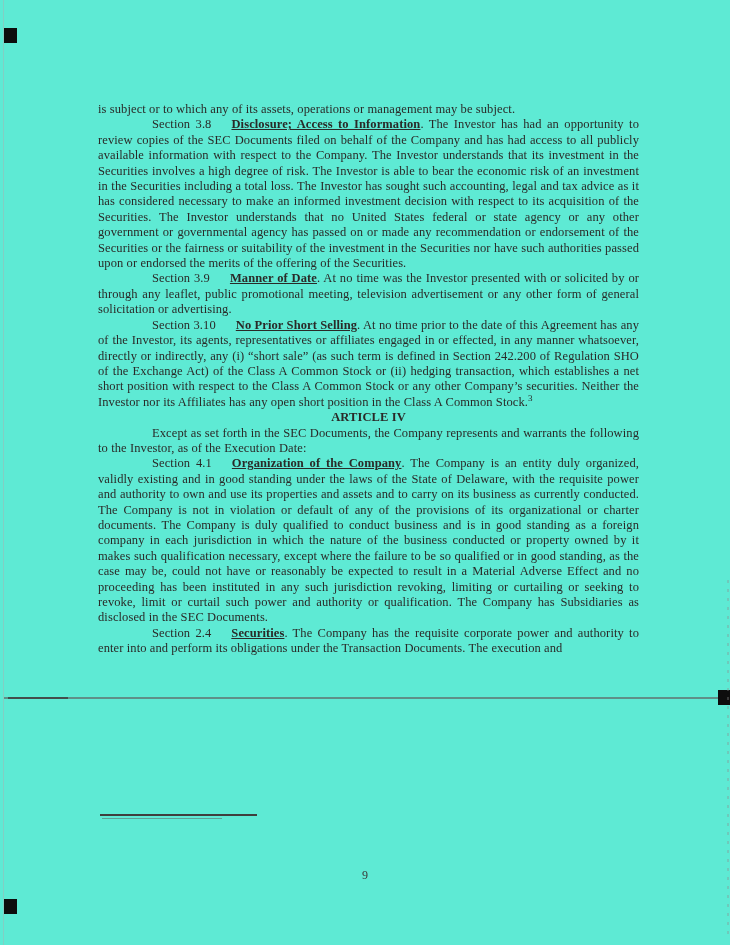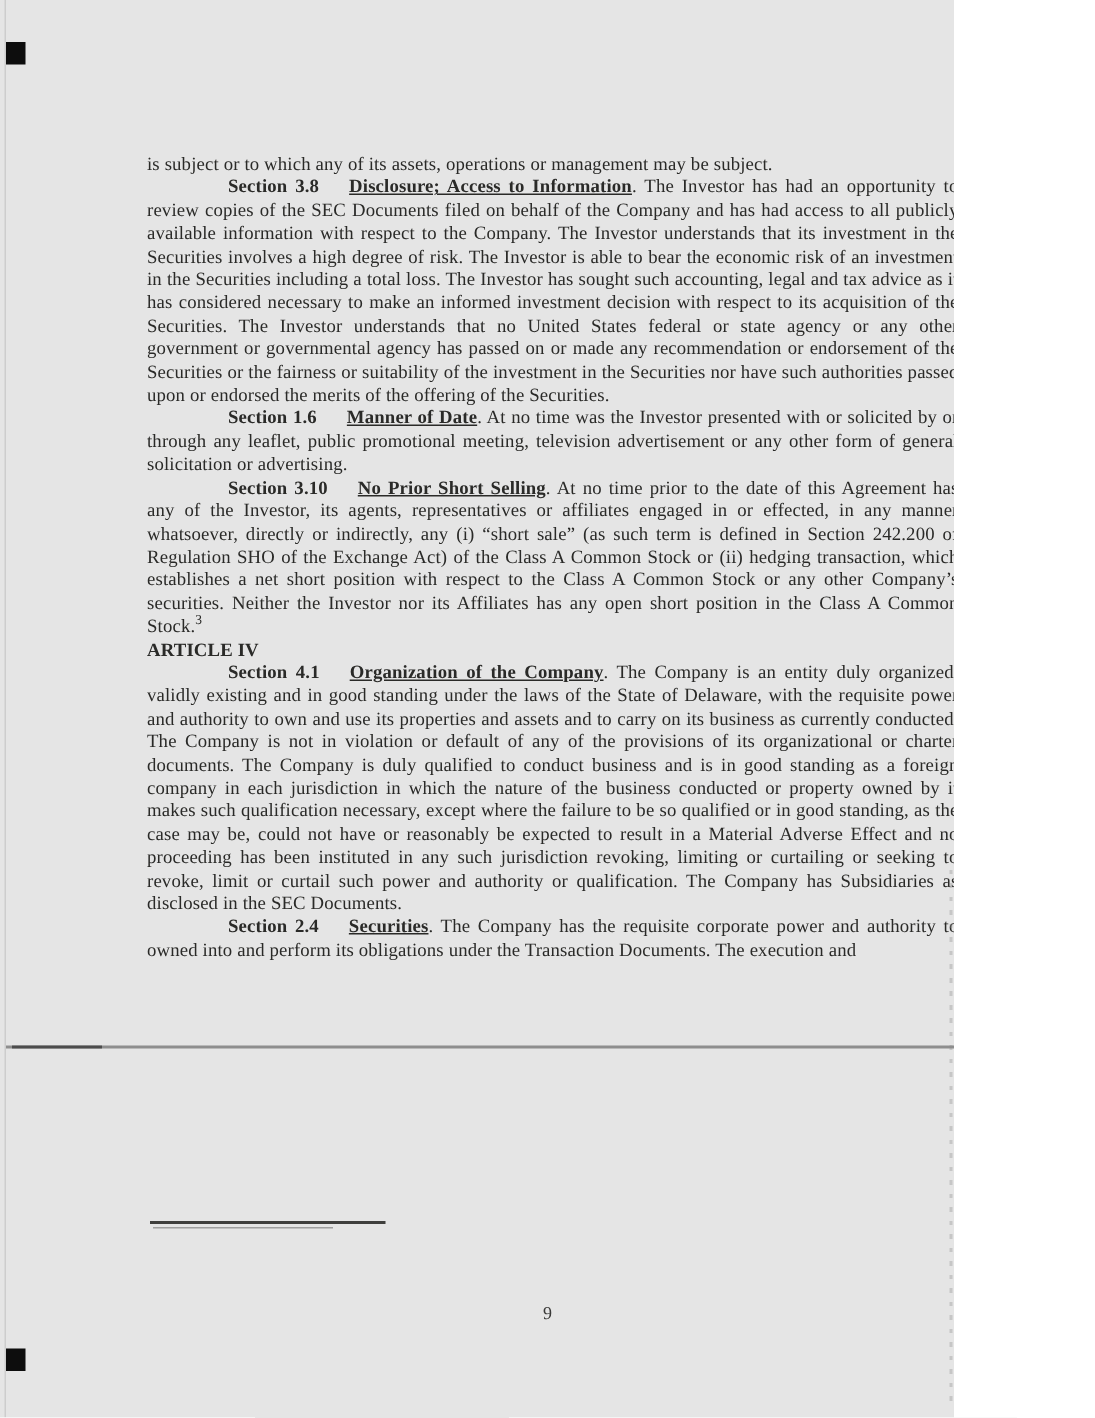--- a/index.html
+++ b/index.html
@@ -1,45 +1,45 @@
 <!DOCTYPE html>
 <html><head>
 <meta charset="utf-8">
 <style>
   html, body { margin: 0; padding: 0; background: #ffffff; }
   .page {
     position: relative;
-    width: 636px;
+    width: 730px;
     height: 945px;
-    background: #e5e5e5;
+    background: #5eead4;
     font-family: "Liberation Serif", "DejaVu Serif", serif;
     color: #2a2a28;
     overflow: hidden;
   }
   .content {
     position: absolute;
     left: 98px;
     top: 0;
     width: 541px;
     font-size: 12.5px;
     line-height: 15.4px;
     text-align: justify;
     letter-spacing: 0.1px;
   }
   .content p { margin: 0; }
   .p-open   { padding-top: 102px; }
   .p-38     { margin-top: 15px; }
   .p-39     { margin-top: 16px; }
   .p-310    { margin-top: 16px; }
-  .article-head { margin-top: 11px; font-weight: bold; }
+  .article-head { margin-top: 11px; text-align: center; font-weight: bold; }
   .p-intro  { margin-top: 13px; }
   .p-41     { margin-top: 16px; }
   .p-42     { margin-top: 16px; }
   .indent { text-indent: 54px; }
-  .sec-label { font-weight: bold; }
+  .sec-label { font-weight: normal; }
   .sec-title { font-weight: bold; text-decoration: underline; margin-left: 20px; margin-top: 33px; }
   sup { font-size: 9px; line-height: 0; }
 
   
   .scan-vline {
     position: absolute; left: 3px; top: 0; width: 1px; height: 945px;
     background: rgba(175,175,175,0.45);
   }
   .scan-hline {
     position: absolute; left: 4px; top: 697px; width: 726px; height: 2px;
@@ -78,30 +78,31 @@
 <div class="page">
 
   <div class="scan-vline"></div>
 
   <div class="content">
 
     <p class="p-open">is subject or to which any of its assets, operations or management may be subject.</p>
 
     <p class="p-38 indent"><span class="sec-label">Section 3.8</span><span class="sec-title">Disclosure; Access to Information</span><span>. The Investor has had an opportunity to review copies of the SEC Documents filed on behalf of the Company and has had access to all publicly available information with respect to the Company. The Investor understands that its investment in the Securities involves a high degree of risk. The Investor is able to bear the economic risk of an investment in the Securities including a total loss. The Investor has sought such accounting, legal and tax advice as it has considered necessary to make an informed investment decision with respect to its acquisition of the Securities. The Investor understands that no United States federal or state agency or any other government or governmental agency has passed on or made any recommendation or endorsement of the Securities or the fairness or suitability of the investment in the Securities nor have such authorities passed upon or endorsed the merits of the offering of the Securities.</span></p>
 
-    <p class="p-39 indent"><span class="sec-label">Section 1.6</span><span class="sec-title">Manner of Date</span><span>. At no time was the Investor presented with or solicited by or through any leaflet, public promotional meeting, television advertisement or any other form of general solicitation or advertising.</span></p>
+    <p class="p-39 indent"><span class="sec-label">Section 3.9</span><span class="sec-title">Manner of Date</span><span>. At no time was the Investor presented with or solicited by or through any leaflet, public promotional meeting, television advertisement or any other form of general solicitation or advertising.</span></p>
 
     <p class="p-310 indent"><span class="sec-label">Section 3.10</span><span class="sec-title">No Prior Short Selling</span><span>. At no time prior to the date of this Agreement has any of the Investor, its agents, representatives or affiliates engaged in or effected, in any manner whatsoever, directly or indirectly, any (i) “short sale” (as such term is defined in Section 242.200 of Regulation SHO of the Exchange Act) of the Class A Common Stock or (ii) hedging transaction, which establishes a net short position with respect to the Class A Common Stock or any other Company’s securities. Neither the Investor nor its Affiliates has any open short position in the Class A Common Stock.</span><sup>3</sup></p>
 
     <p class="article-head">ARTICLE IV</p>
 
+    <p class="p-intro indent">Except as set forth in the SEC Documents, the Company represents and warrants the following to the Investor, as of the Execution Date:</p>
 
     <p class="p-41 indent"><span class="sec-label">Section 4.1</span><span class="sec-title">Organization of the Company</span><span>. The Company is an entity duly organized, validly existing and in good standing under the laws of the State of Delaware, with the requisite power and authority to own and use its properties and assets and to carry on its business as currently conducted. The Company is not in violation or default of any of the provisions of its organizational or charter documents. The Company is duly qualified to conduct business and is in good standing as a foreign company in each jurisdiction in which the nature of the business conducted or property owned by it makes such qualification necessary, except where the failure to be so qualified or in good standing, as the case may be, could not have or reasonably be expected to result in a Material Adverse Effect and no proceeding has been instituted in any such jurisdiction revoking, limiting or curtailing or seeking to revoke, limit or curtail such power and authority or qualification. The Company has Subsidiaries as disclosed in the SEC Documents.</span></p>
 
-    <p class="p-42 indent"><span class="sec-label">Section 2.4</span><span class="sec-title">Securities</span><span>. The Company has the requisite corporate power and authority to owned into and perform its obligations under the Transaction Documents. The execution and</span></p>
+    <p class="p-42 indent"><span class="sec-label">Section 2.4</span><span class="sec-title">Securities</span><span>. The Company has the requisite corporate power and authority to enter into and perform its obligations under the Transaction Documents. The execution and</span></p>
 
   </div>
 
   <div class="scan-hline"></div>
   <div class="scan-hline-dark"></div>
 
   <div class="footnote-rule"></div>
   <div class="footnote-rule-2"></div>
 
   <div class="corner-mark corner-tl"></div>

